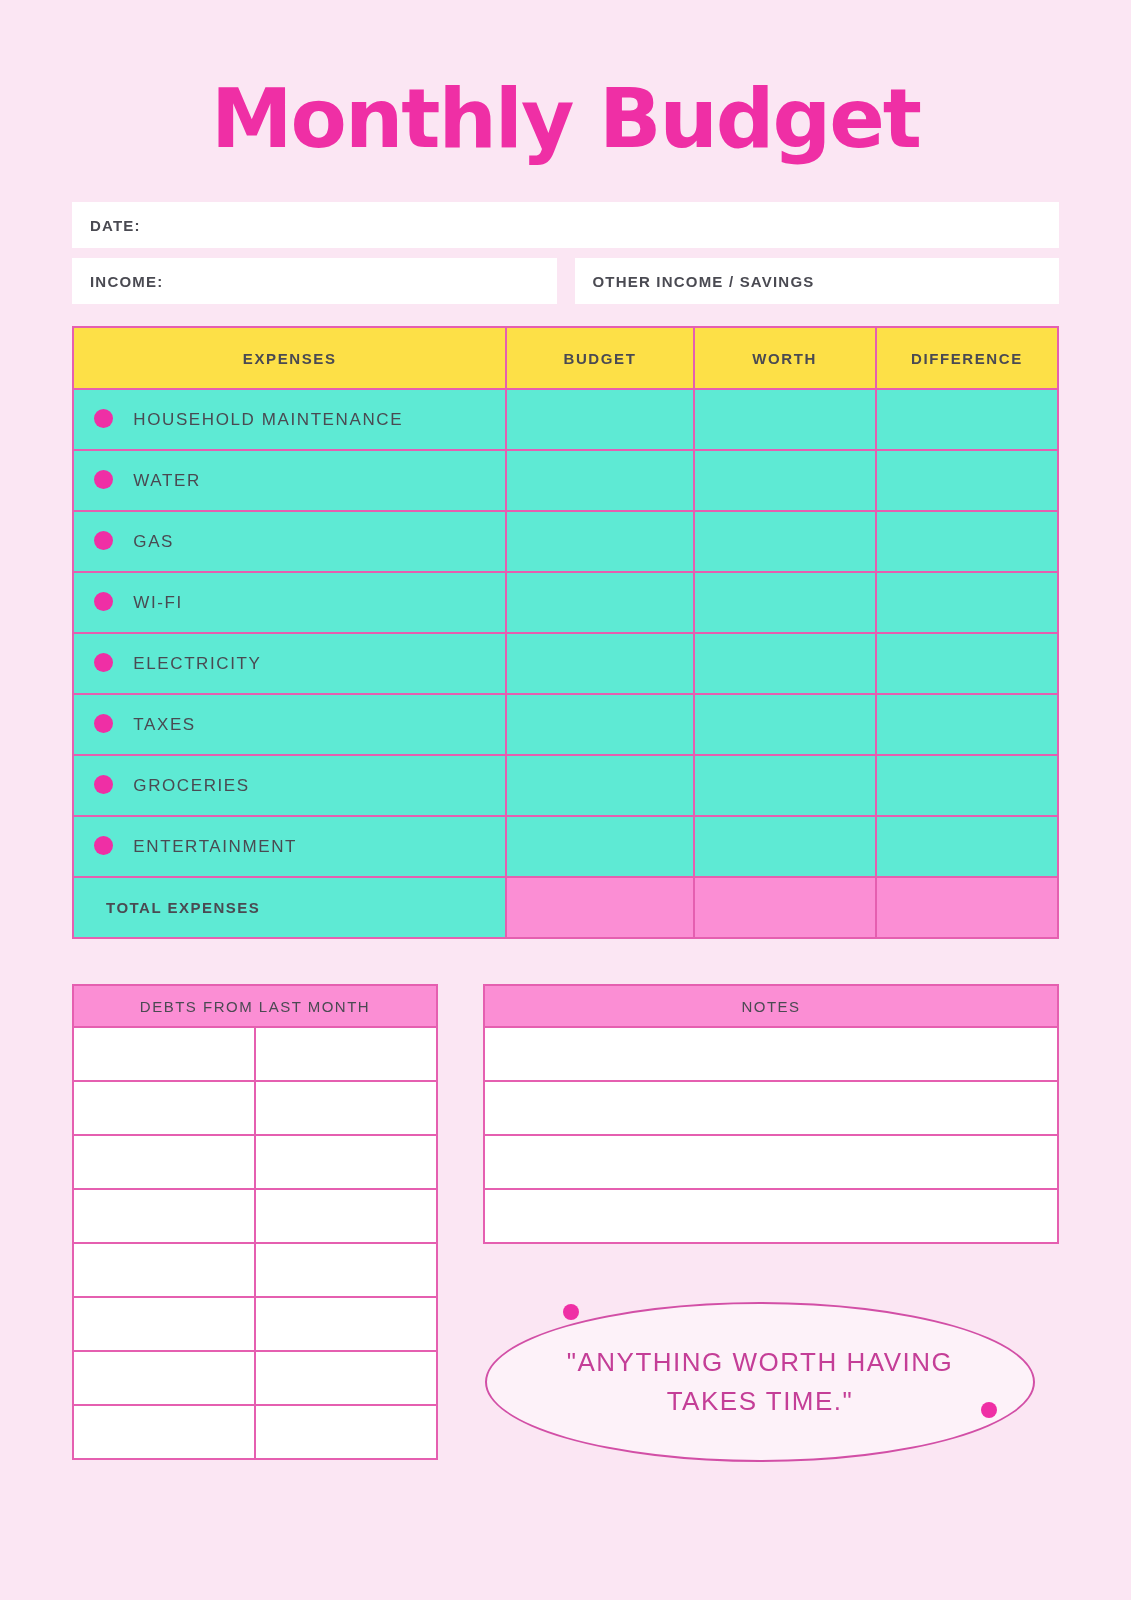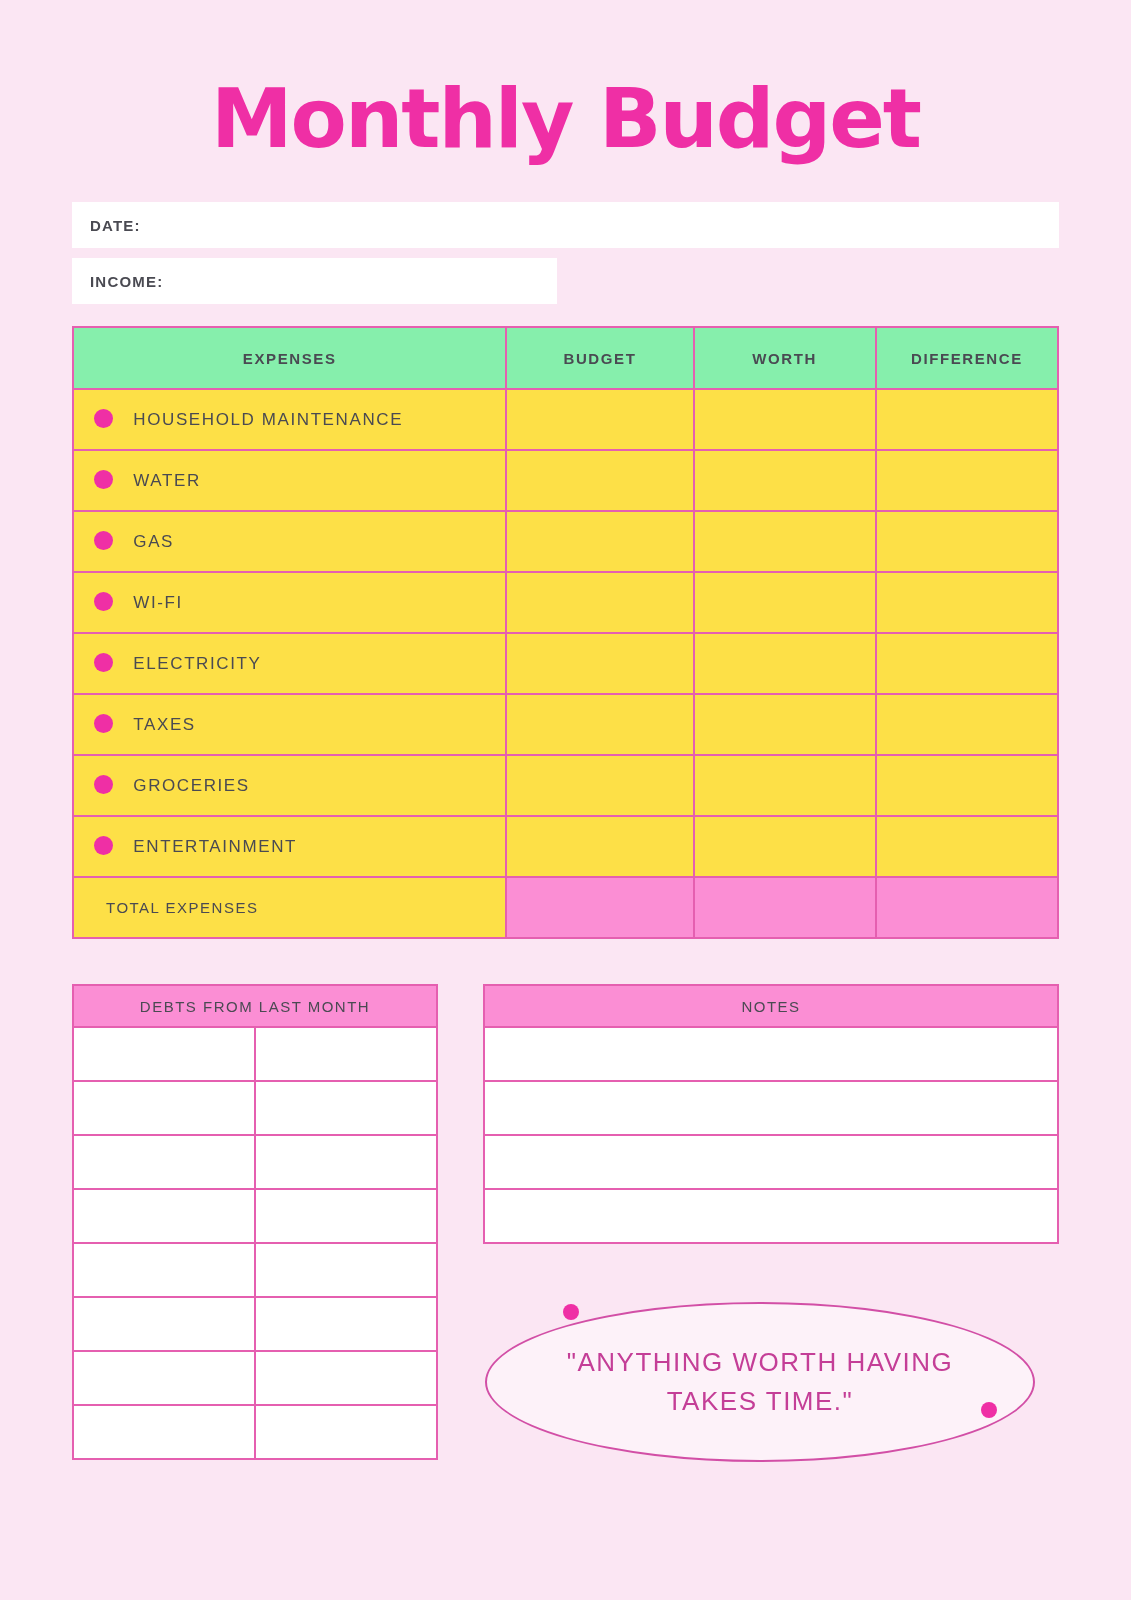--- a/index.html
+++ b/index.html
@@ -65,30 +65,30 @@
     border-collapse: collapse;
     margin-top: 22px;
     table-layout: fixed;
   }
   table.budget th,
   table.budget td {
     border: 2px solid #e55fb0;
     box-sizing: border-box;
   }
   table.budget thead th {
-    background: #86efac;
+    background: #fde047;
     height: 62px;
     font-size: 15px;
     letter-spacing: 1.6px;
     color: #4a4a52;
     font-weight: bold;
     text-align: center;
   }
   table.budget tbody td {
-    background: #fde047;
+    background: #5eead4;
     height: 61px;
   }
   td.exp-name {
     padding-left: 20px;
     font-size: 17px;
     letter-spacing: 1.6px;
     color: #4a4a52;
   }
   .dot {
     display: inline-block;
@@ -102,21 +102,21 @@
     top: -1px;
   }
   .exp-label { vertical-align: middle; }
   tr.total td {
     height: 46px;
   }
   td.total-label {
     padding-left: 32px;
     font-size: 15px;
     letter-spacing: 1.5px;
-    font-weight: normal;
+    font-weight: bold;
     color: #4a4a52;
     background: #ffffff;
   }
   td.total-cell { background: #fb8ed4 !important; }
 
   
   .bottom {
     display: flex;
     gap: 45px;
     margin-top: 45px;
@@ -204,20 +204,23 @@
   <div class="fields">
     <div class="field-row">
       <div class="field full">
         <span>DATE:</span>
       </div>
     </div>
     <div class="field-row">
       <div class="field half">
         <span>INCOME:</span>
       </div>
+      <div class="field half">
+        <span>OTHER INCOME / SAVINGS</span>
+      </div>
     </div>
   </div>
 
   <table class="budget">
     <colgroup>
       <col style="width:44%">
       <col style="width:19%">
       <col style="width:18.5%">
       <col style="width:18.5%">
     </colgroup>

